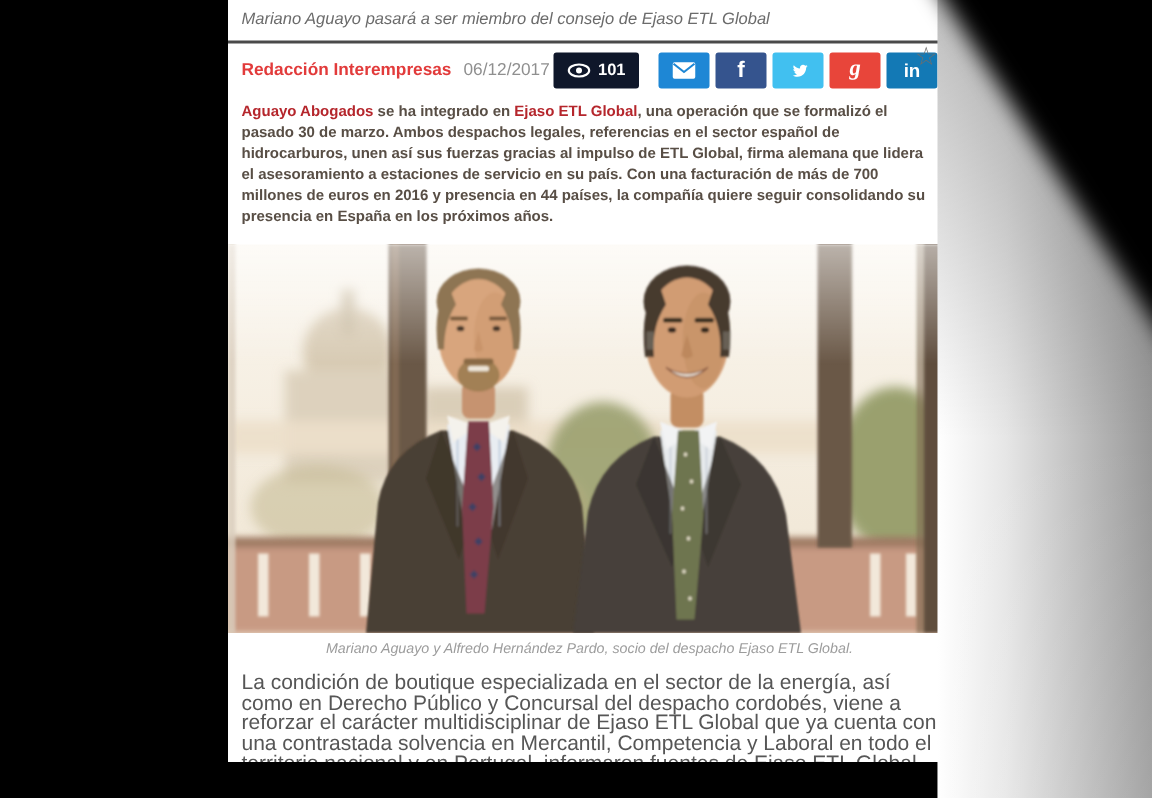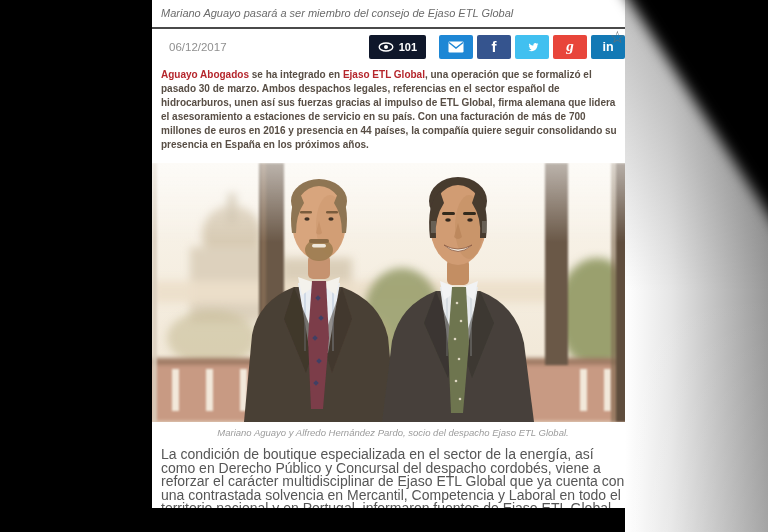--- a/index.html
+++ b/index.html
@@ -39,20 +39,21 @@
 
 <div class="page">
 
   <p class="strapline">Mariano Aguayo pasará a ser miembro del consejo de Ejaso ETL Global</p>
 
   <button class="star">☆</button>
 
   <hr class="rule">
 
   <div class="byline">
+    <a class="author" href="#" style="color: rgb(226, 59, 59);">Redacción Interempresas</a>
     <span class="date">06/12/2017</span>
 
     <div class="share">
       <div class="views" style="background-color: #0f172a;">
         <svg width="16" height="10" viewBox="0 0 16 10">
           <ellipse cx="8" cy="5" rx="6.8" ry="4" fill="none" stroke="#fff" stroke-width="1.4"></ellipse>
           <circle cx="8" cy="5" r="2" fill="#fff"></circle>
         </svg>
         <span>101</span>
       </div>

